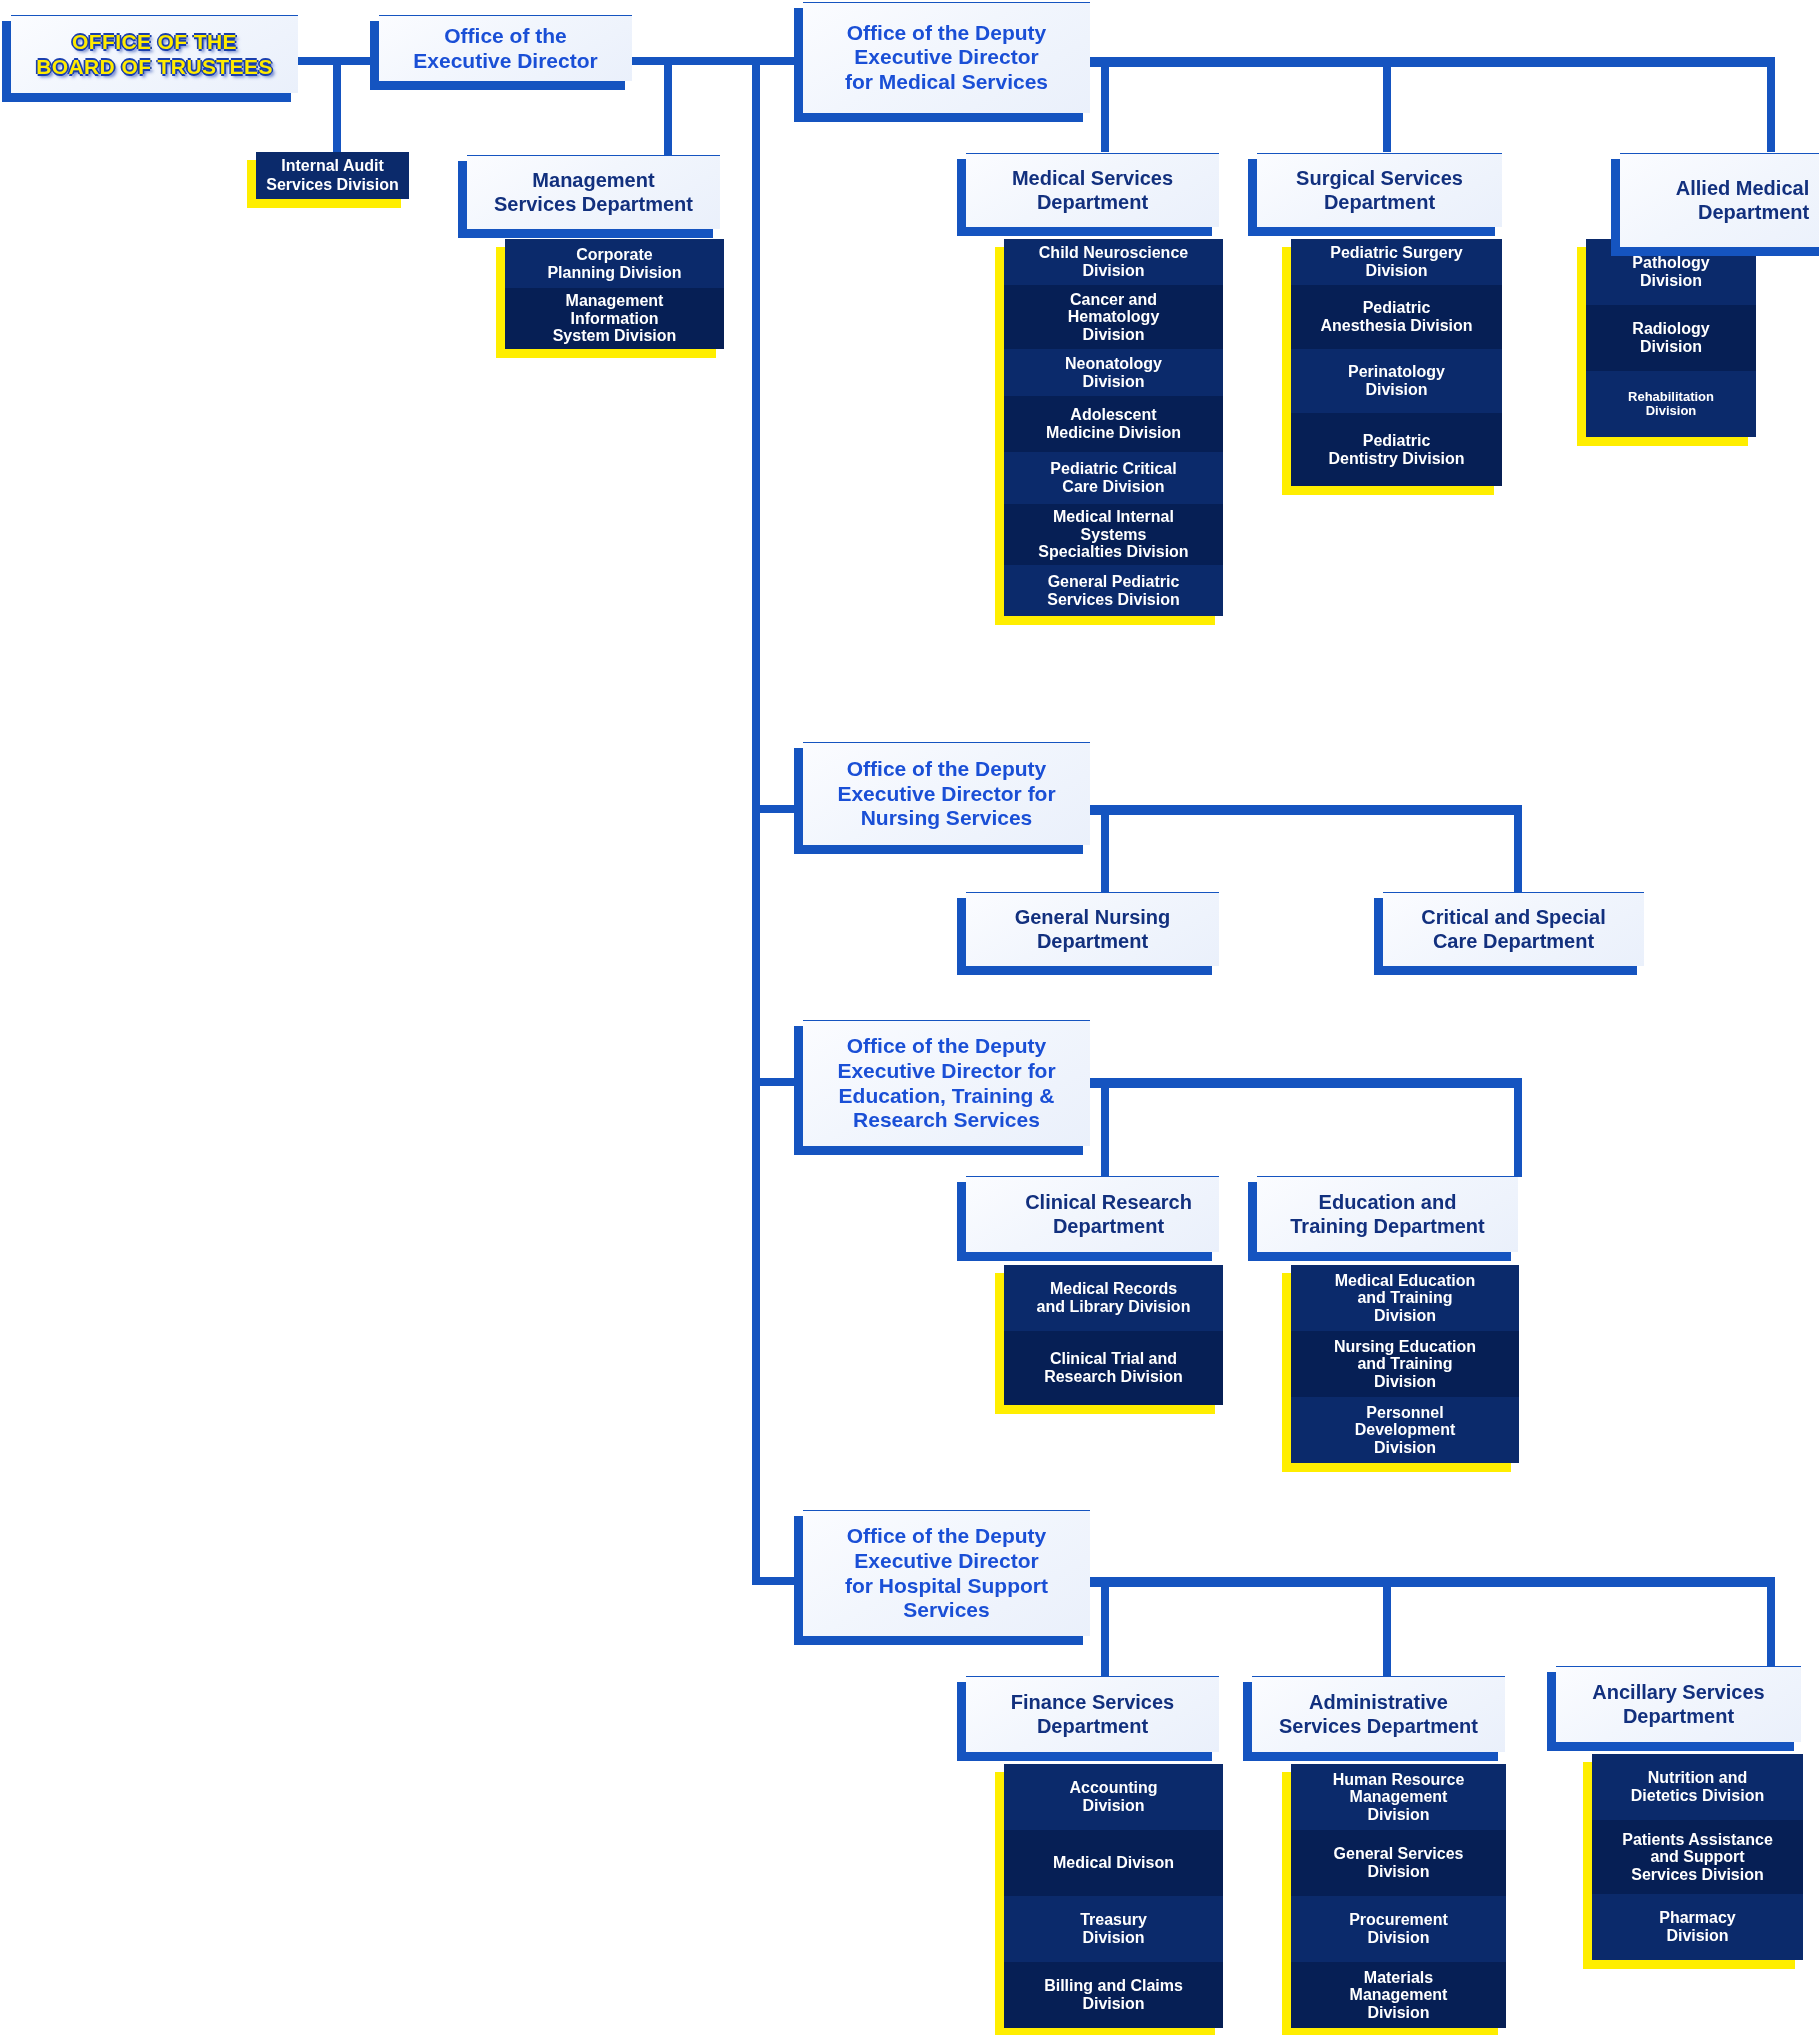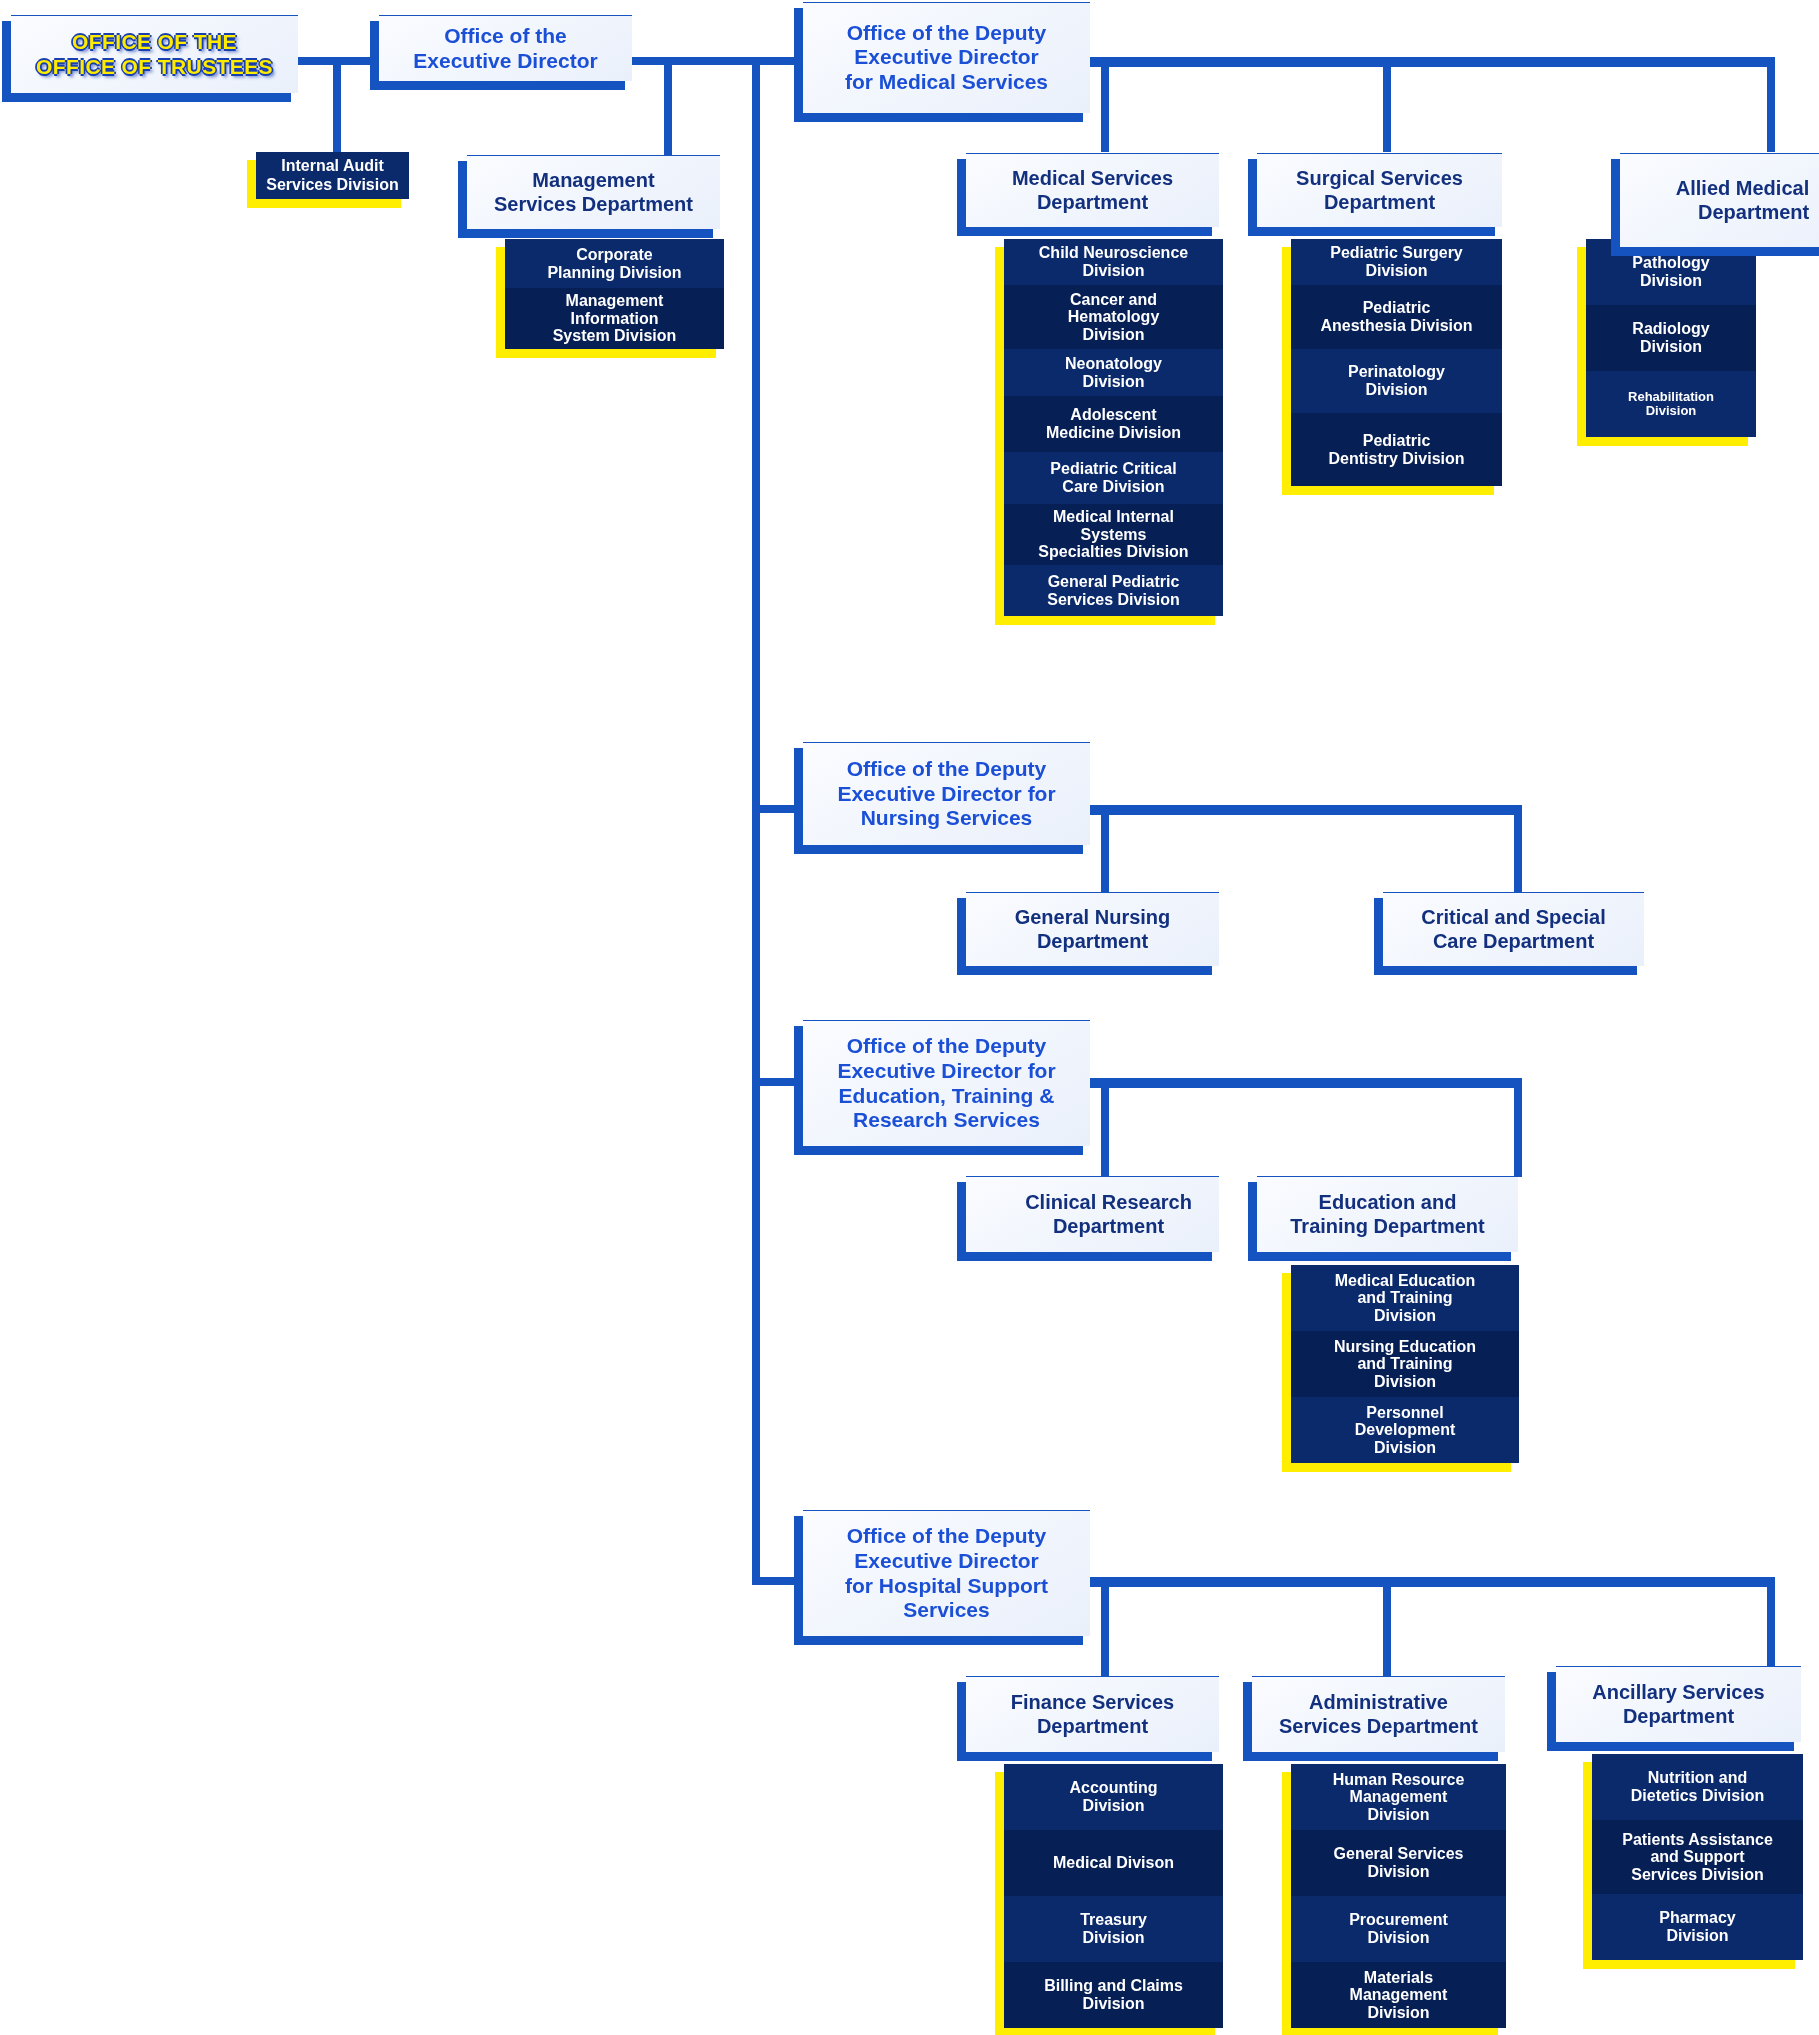--- a/index.html
+++ b/index.html
@@ -121,21 +121,21 @@
   <div class="ln" style="left:1514px;top:1078px;width:8.4px;height:99px;"></div>
 
   <div class="ln" style="left:1086px;top:1577px;width:689px;height:10px;"></div>
   <div class="ln" style="left:1101px;top:1577px;width:8.4px;height:99px;"></div>
   <div class="ln" style="left:1383px;top:1577px;width:8.4px;height:99px;"></div>
   <div class="ln" style="left:1767px;top:1577px;width:8.4px;height:89px;"></div>
 
   <div class="lbox trustees" style="left:11px;top:15px;width:287px;height:78px;font-size:21px;">
     <span class="txt">
       <span>OFFICE OF THE</span><br>
-      <span>OFFICE OF TRUSTEES</span>
+      <span>BOARD OF TRUSTEES</span>
     </span>
   </div>
 
   <div class="lbox deputy" style="left:379px;top:15px;width:253px;height:66px;font-size:21px;">
     <span class="txt multi">Office of the<br>Executive Director</span>
   </div>
 
   <div class="lbox deputy" style="left:803px;top:1.7px;width:287px;height:111px;font-size:21px;">
     <span class="txt multi">Office of the Deputy<br>Executive Director<br>for Medical Services</span>
   </div>
@@ -228,20 +228,28 @@
     <span class="txt multi">Critical and Special<br>Care Department</span>
   </div>
 
   <div class="lbox deputy" style="left:803px;top:1020px;width:287px;height:126px;font-size:21px;">
     <span class="txt multi">Office of the Deputy<br>Executive Director for<br>Education, Training &amp;<br>Research Services</span>
   </div>
 
   <div class="lbox" style="left:966px;top:1176px;width:253px;height:76px;font-size:20px;padding-left:32px;">
     <span class="txt multi">Clinical Research<br>Department</span>
   </div>
+  <div class="stack" style="left:1004px;top:1265px;width:219px;">
+    <div class="row a" style="height:66px;font-size:16px;">
+      <span>Medical Records<br>and Library Division</span>
+      </div>
+    <div class="row b" style="height:74px;font-size:16px;">
+      <span>Clinical Trial and<br>Research Division</span>
+      </div>
+  </div>
 
   <div class="lbox" style="left:1257px;top:1176px;width:261px;height:76px;font-size:20px;">
     <span class="txt multi">Education and<br>Training Department</span>
   </div>
   <div class="stack" style="left:1291px;top:1265px;width:228px;">
     <div class="row a" style="height:66px;font-size:16px;">
       <span>Medical Education<br>and Training<br>Division</span>
       </div>
     <div class="row b" style="height:66px;font-size:16px;">
       <span>Nursing Education<br>and Training<br>Division</span>

